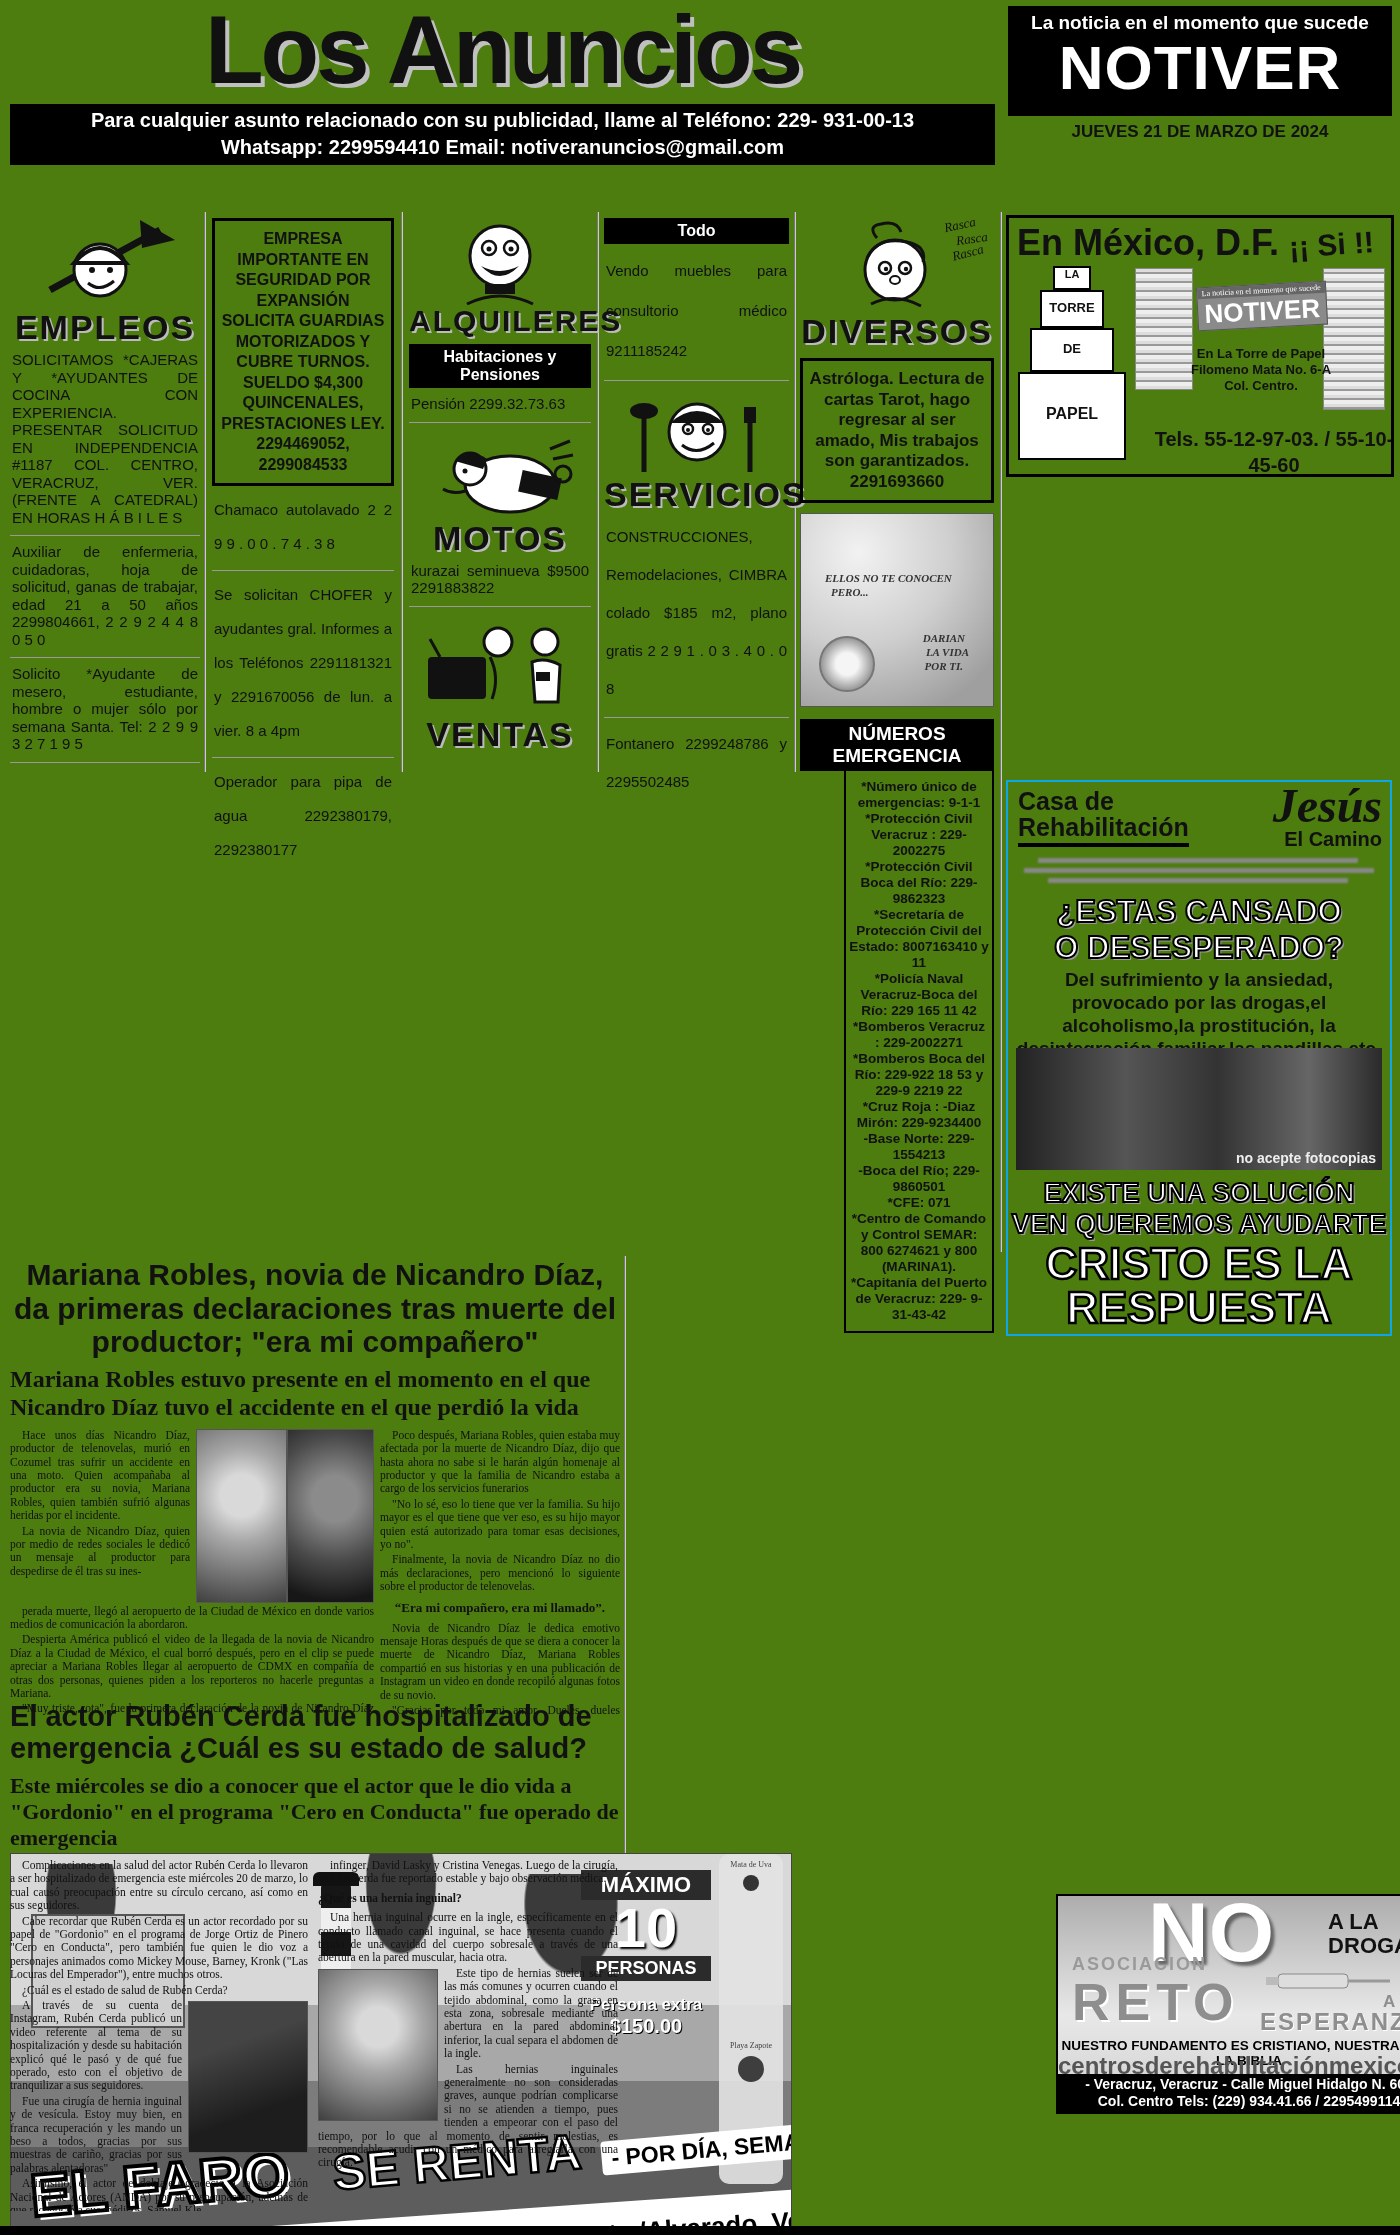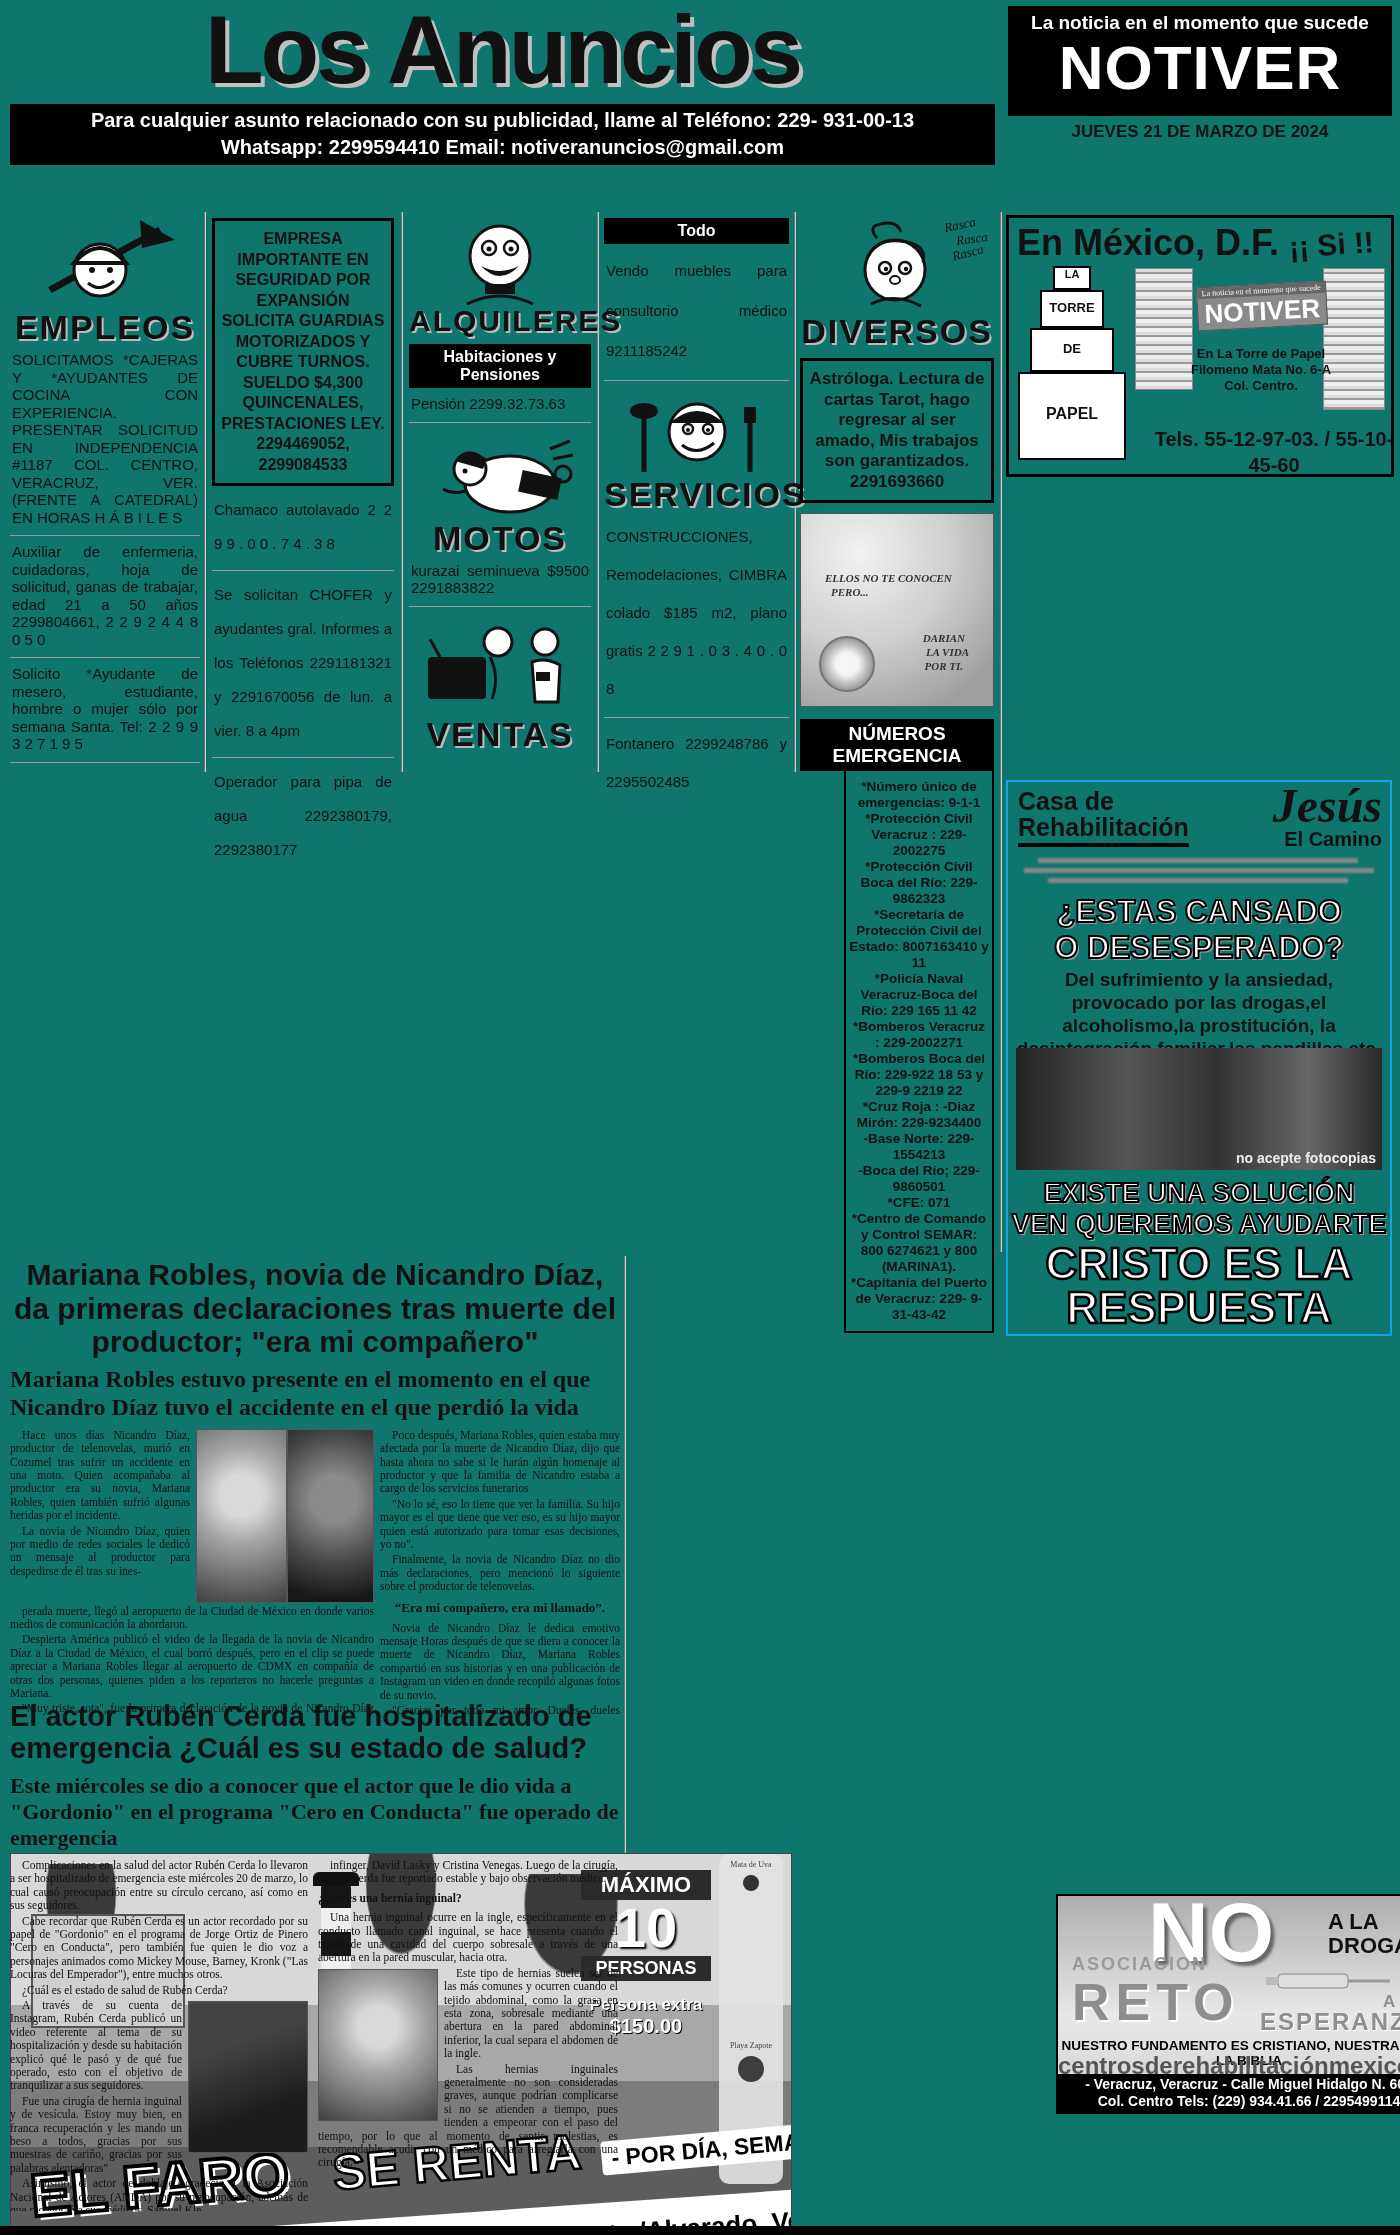--- a/index.html
+++ b/index.html
@@ -1,16 +1,16 @@
 <!DOCTYPE html>
 <html><head>
 <meta charset="utf-8">
 <style>
   html,body{margin:0;padding:0;background:#e8e8e8;}
-  .page{position:relative;width:1400px;height:2235px;background:#0f766e;overflow:hidden;
+  .page{position:relative;width:1400px;height:2235px;background:#4d7c0f;overflow:hidden;
         font-family:"Liberation Serif",serif;color:#111;}
   .abs{position:absolute;}
   .sans{font-family:"Liberation Sans",sans-serif;}
   .ctr{text-align:center;}
   
   .masthead{font-family:"Liberation Sans",sans-serif;font-weight:900;font-size:96px;
             letter-spacing:-3px;text-align:center;text-shadow:4px 4px 0 #c0c0c0;line-height:1;}
   .contactbar{background:#000;color:#fff;font-family:"Liberation Sans",sans-serif;
               font-weight:bold;font-size:20px;text-align:center;line-height:27px;padding-top:3px;}
   .notiverbox{background:#000;color:#fff;text-align:center;}

